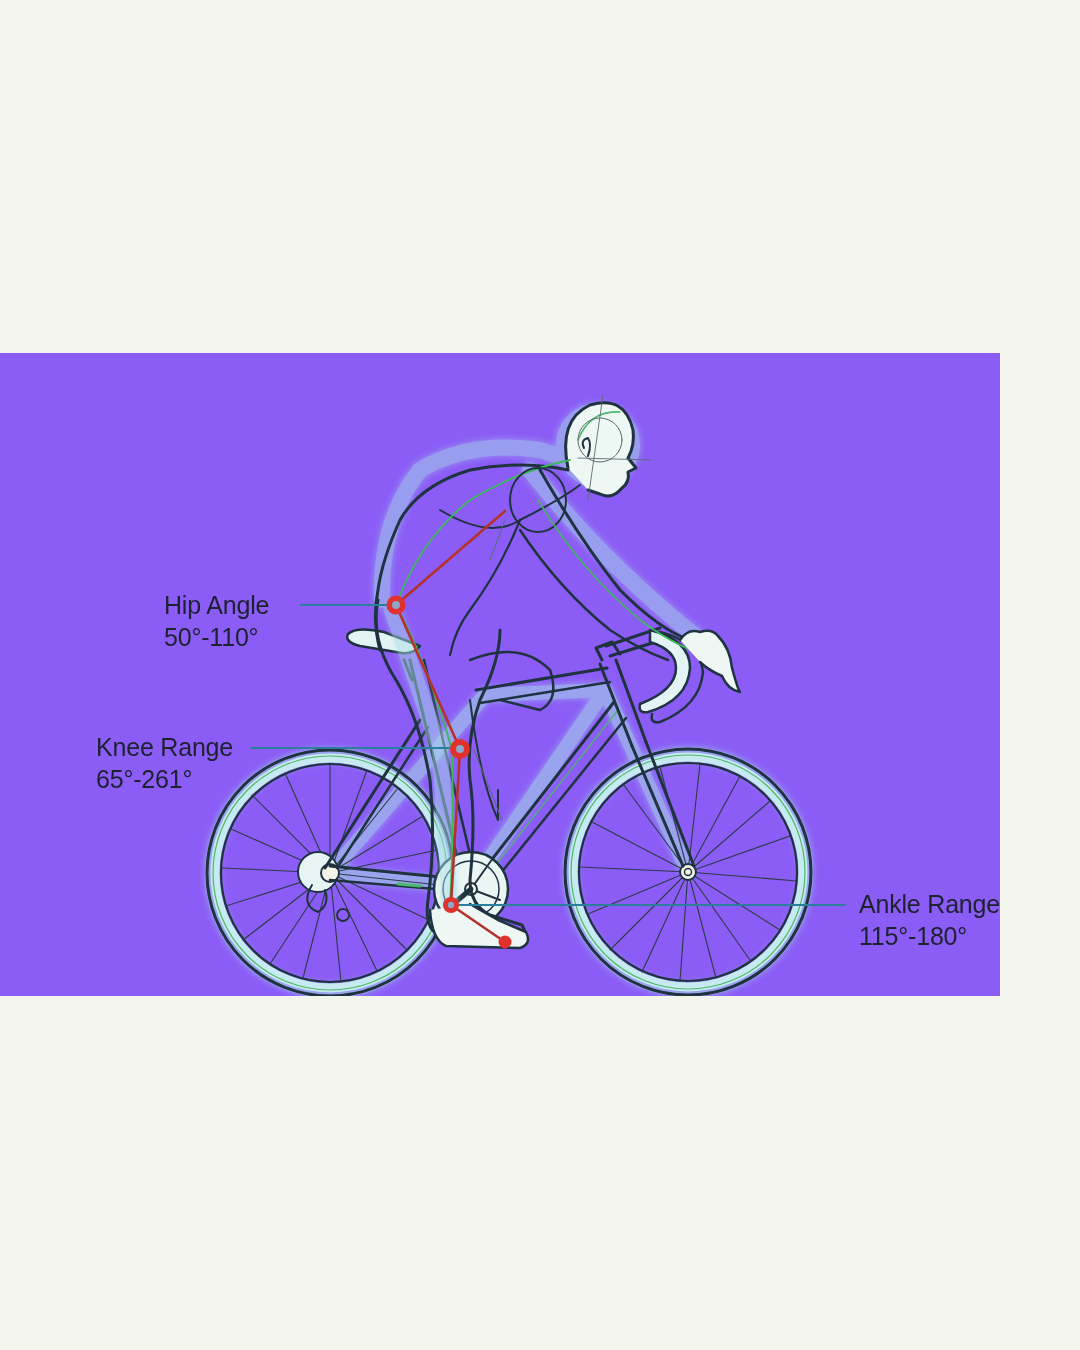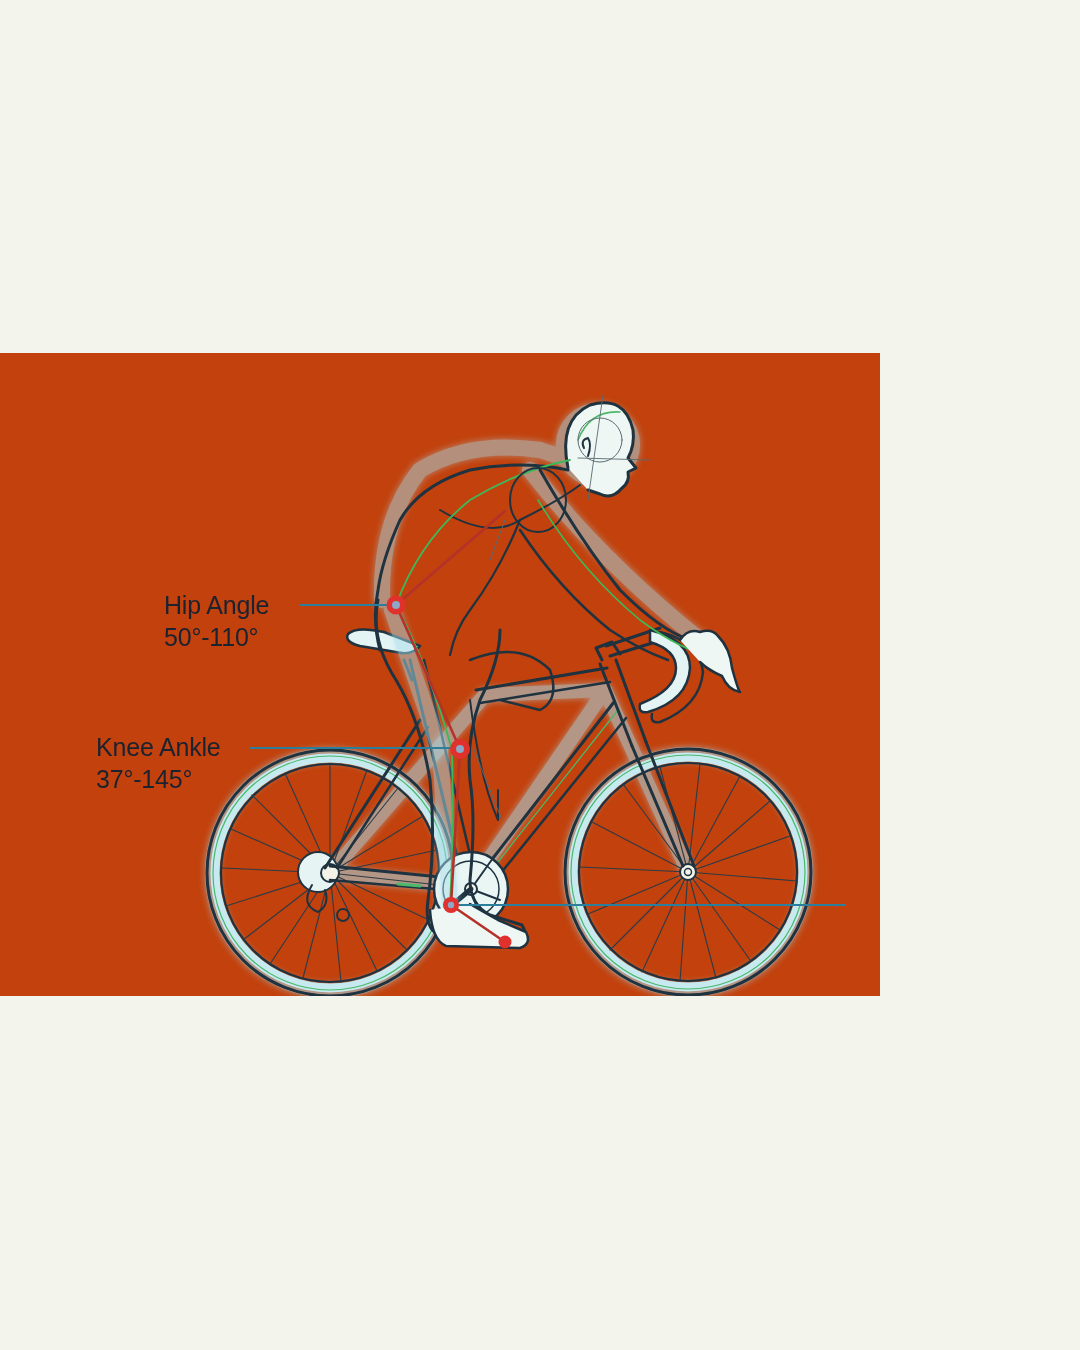--- a/index.html
+++ b/index.html
@@ -3,22 +3,22 @@
 <meta charset="utf-8">
 <style>
   html, body { margin: 0; padding: 0; }
   body {
     width: 1080px; height: 1350px; overflow: hidden;
     background: #f3f5ec;
     font-family: "Liberation Sans", sans-serif;
     position: relative;
   }
   .panel {
-    position: absolute; left: 0; top: 353px; width: 880px; height: 643px;
-    background: #c2410c;
+    position: absolute; left: 0; top: 353px; width: 1000px; height: 643px;
+    background: #8b5cf6;
     overflow: hidden;
   }
   .panel svg { position: absolute; left: 0; top: 0; }
   .label {
     position: absolute;
     color: #1b2230;
     font-size: 25px;
     line-height: 32px;
     letter-spacing: -0.2px;
   }
@@ -230,17 +230,21 @@
       </g>
     </g>
   </svg>
 
   <div class="label" style="left:164px; top:236px;">
     <span class="name">Hip Angle</span>
     <span class="range">50°-110°</span>
   </div>
 
   <div class="label" style="left:96px; top:378px;">
-    <span class="name">Knee Ankle</span>
-    <span class="range">37°-145°</span>
+    <span class="name">Knee Range</span>
+    <span class="range">65°-261°</span>
   </div>
 
+  <div class="label" style="left:859px; top:535px;">
+    <span class="name">Ankle Range</span>
+    <span class="range">115°-180°</span>
+  </div>
 </div>
 
 </body></html>

